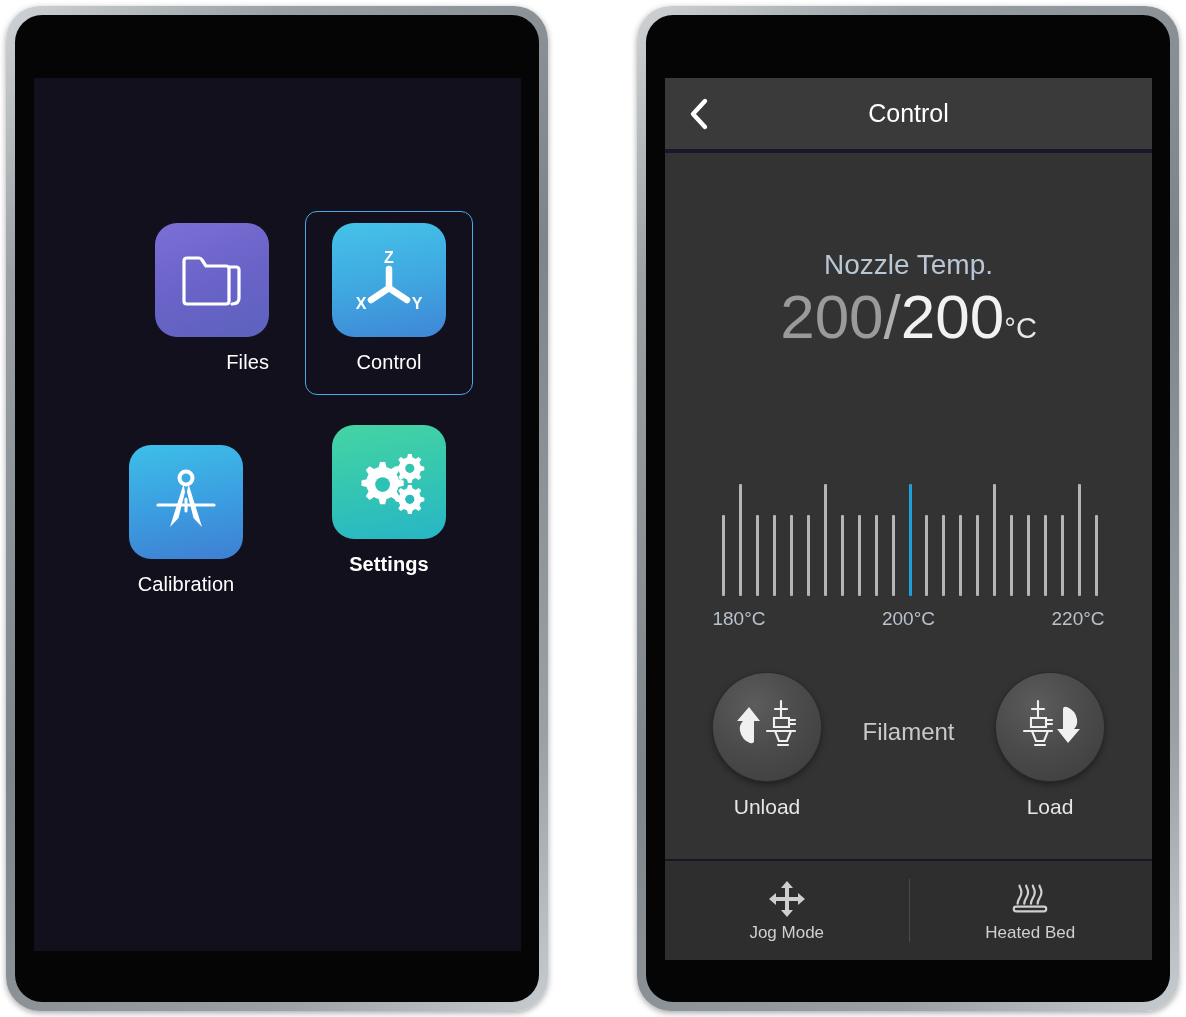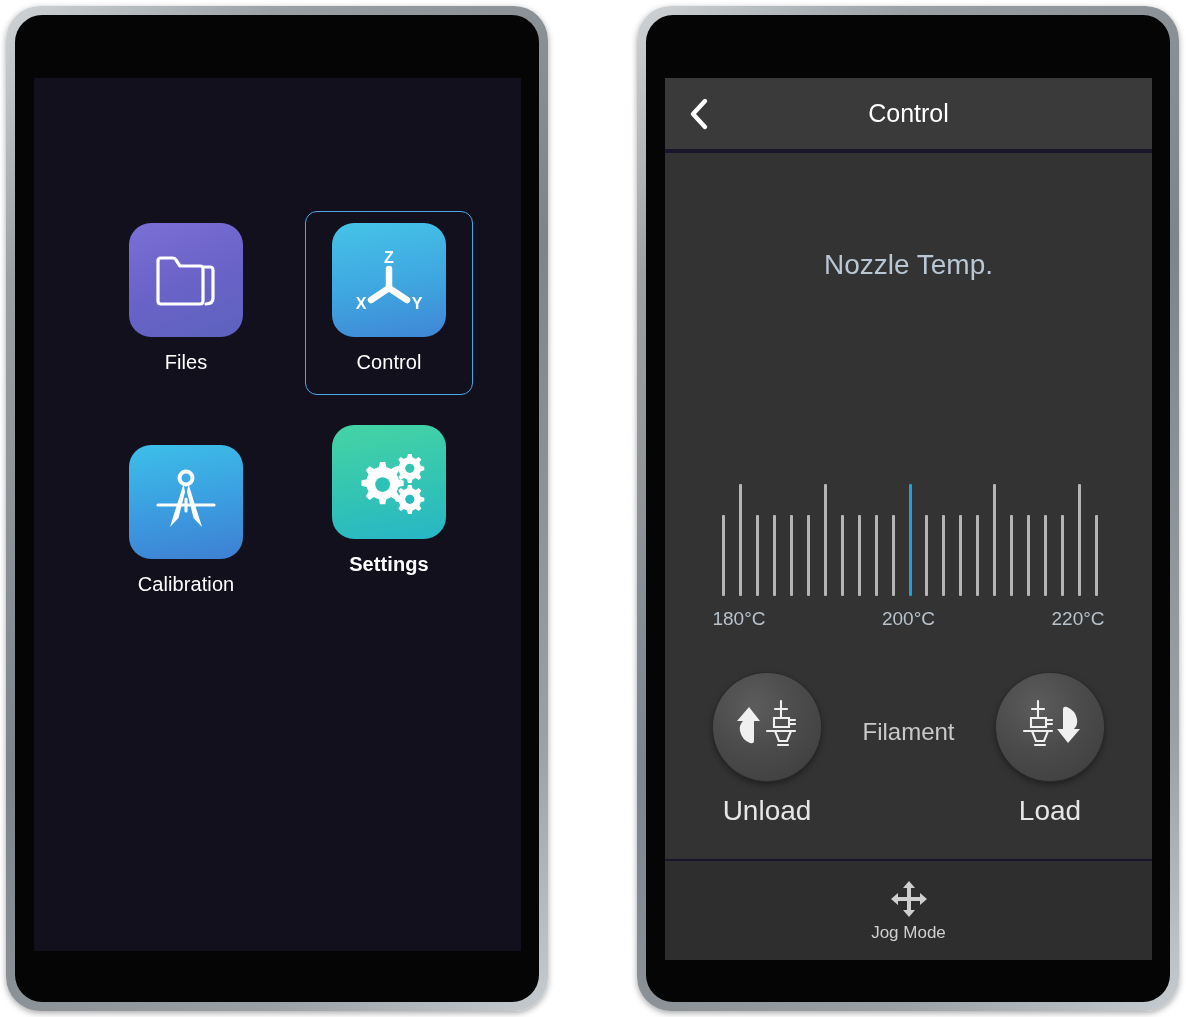--- a/index.html
+++ b/index.html
@@ -49,21 +49,21 @@
   .tile {
     position: absolute;
     width: 168px; height: 184px;
     border-radius: 12px;
     border: 1.4px solid transparent;
     display: flex; flex-direction: column;
     align-items: center; justify-content: flex-start;
     padding-top: 11px;
   }
   .tile.selected { border-color: #4aa8e8; }
-  #tile-files       { left: 68px;  top: 133px; }
+  #tile-files       { left: 68px;  top: 133px; align-items: flex-end; }
   #tile-control     { left: 271px; top: 133px; }
   #tile-calibration { left: 68px;  top: 335px; justify-content: flex-end; }
   #tile-settings    { left: 271px; top: 335px; align-items: center; }
 
   .tile-icon {
     width: 114px; height: 114px;
     border-radius: 22px;
     display: flex; align-items: center; justify-content: center;
     position: relative;
   }
@@ -162,21 +162,21 @@
   }
   #fil-unload { left: 46px; }
   #fil-load   { right: 46px; }
   .fil-circle {
     width: 108px; height: 108px; border-radius: 50%;
     background: radial-gradient(circle at 38% 30%, #5c5c5c 0%, #4b4b4b 45%, #3c3c3c 100%);
     box-shadow: 0 0 0 1px #2b2b2b, 0 3px 7px rgba(0,0,0,.45);
     display: flex; align-items: center; justify-content: center;
   }
   .fil-label {
-    margin-top: 14px; font-size: 28px; color: #e6e6e6;
+    margin-top: 14px; font-size: 21px; color: #e6e6e6;
   }
   .filament-title {
     position: absolute; top: 45px; left: 0; width: 100%;
     text-align: center; font-size: 24px; color: #c9c9c9;
   }
 
   
   .tabbar {
     flex: 0 0 101px;
     height: 101px;
@@ -291,20 +291,23 @@
               <polyline points="17,4 5,17 17,30" fill="none" stroke="#ffffff" stroke-width="4.4" stroke-linecap="round" stroke-linejoin="round"></polyline>
             </svg>
           </div>
           <div class="ctrl-title">Control</div>
         </div>
 
         <div class="ctrl-body">
 
           <div class="nozzle-temp-label">Nozzle Temp.</div>
 
+          <div class="temp-readout">
+            <span class="temp-current">200</span><span class="temp-sep">/</span><span class="temp-target">200</span><span class="temp-unit">°C</span>
+          </div>
 
           <div class="ruler-wrap">
             <div class="ruler" id="ruler-ticks">
                 <div class="tick minor" style="left: 0%;"></div>
                 <div class="tick major" style="left: 4.54545%;"></div>
                 <div class="tick minor" style="left: 9.09091%;"></div>
                 <div class="tick minor" style="left: 13.6364%;"></div>
                 <div class="tick minor" style="left: 18.1818%;"></div>
                 <div class="tick minor" style="left: 22.7273%;"></div>
                 <div class="tick major" style="left: 27.2727%;"></div>
@@ -387,20 +390,34 @@
               <svg width="40" height="40" viewBox="0 0 40 40">
                 <g fill="#cfcfcf">
                   <path d="M20 2 L26 9 L22 9 L22 18 L31 18 L31 14 L38 20 L31 26 L31 22 L22 22 L22 31 L26 31 L20 38 L14 31 L18 31 L18 22 L9 22 L9 26 L2 20 L9 14 L9 18 L18 18 L18 9 L14 9 Z"></path>
                 </g>
               </svg>
             </div>
             <div class="tab-label">Jog Mode</div>
           </div>
 
 
+          <div class="tab">
+            <div class="tab-icon">
+              <svg width="44" height="38" viewBox="0 0 44 38">
+                <g stroke="#cfcfcf" stroke-width="2.3" fill="none" stroke-linecap="round">
+                  <path d="M9 24 C9 18 13 18 13 12 C13 8 11 7 11 5"></path>
+                  <path d="M16 24 C16 18 20 18 20 12 C20 8 18 7 18 5"></path>
+                  <path d="M23 24 C23 18 27 18 27 12 C27 8 25 7 25 5"></path>
+                  <path d="M30 24 C30 18 34 18 34 12 C34 8 32 7 32 5"></path>
+                  <rect x="5" y="27" width="34" height="5" rx="2.5"></rect>
+                </g>
+              </svg>
+            </div>
+            <div class="tab-label">Heated Bed</div>
+          </div>
 
         </div>
 
       </div>
     </div>
   </div>
 
 </div>
 
 </body></html>

